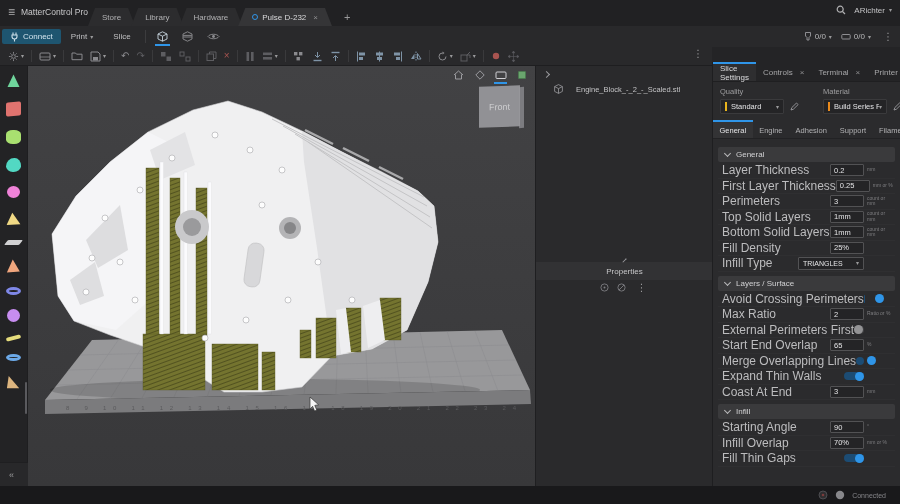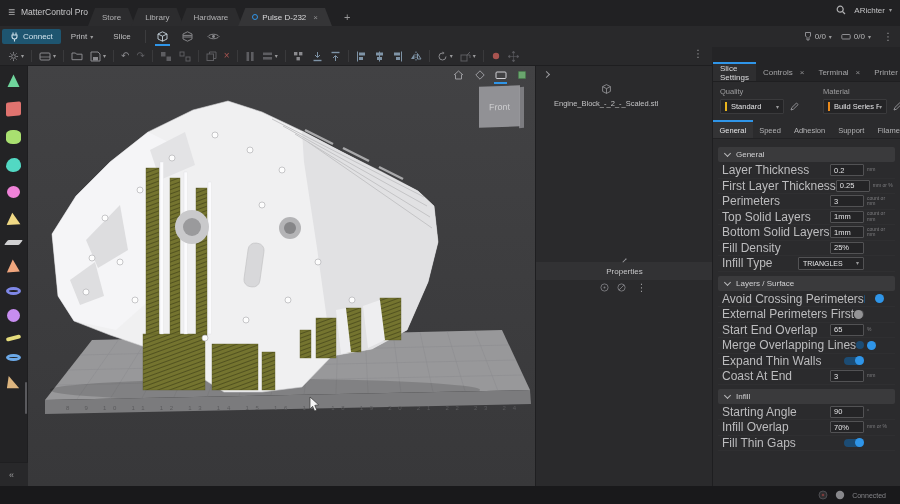--- a/index.html
+++ b/index.html
@@ -72,21 +72,21 @@
   .filament-chip{width:8px;height:8px;background:#6aa56e;border:1px solid #4c7a50;border-radius:1px;}
   .viewcube{position:absolute;left:449px;top:17px;width:47px;height:46px;}
   .vc-face{position:absolute;left:2px;top:3px;width:41px;height:41px;background:#98989c;opacity:.93;transform:skewY(-2deg);display:flex;align-items:center;justify-content:center;color:#d8d8da;font-size:9px;}
   .vc-side{position:absolute;right:0px;top:4px;width:5px;height:41px;background:#7c7c80;transform:skewY(-8deg);}
 
   
   .scenepanel{position:absolute;left:535px;top:66px;width:177px;height:420px;background:#2a2a2c;border-left:1px solid #1f1f21;}
   .sp-chev{position:absolute;left:8px;top:6px;}
   .chev-r{width:5px;height:5px;border-right:1.2px solid #9a9a9e;border-bottom:1.2px solid #9a9a9e;transform:rotate(-45deg);}
   .chev-d{width:5px;height:5px;border-right:1.2px solid #b9b9bb;border-bottom:1.2px solid #b9b9bb;transform:rotate(45deg);margin-top:-2px;}
-  .sp-item{position:absolute;left:18px;top:18px;display:flex;align-items:center;gap:5px;color:#c2c2c4;font-size:7.5px;flex-direction:column;}
+  .sp-item{position:absolute;left:18px;top:18px;display:flex;align-items:center;gap:13px;color:#c2c2c4;font-size:7.5px;}
   .props-bar{position:absolute;left:0;top:196px;width:177px;height:18px;background:#323234;display:flex;align-items:center;padding:0 8px;gap:6px;flex-direction:column;}
   .props-label{color:#c6c6c8;font-size:8px;flex:1;}
   .props-icons{display:flex;align-items:center;gap:8px;color:#7e7e82;}
 
   
   .rightpanel{position:absolute;left:712px;top:62px;width:188px;height:439px;background:#2b2b2d;border-left:1px solid #1e1e20;}
   .rp-tabs{display:flex;align-items:stretch;height:20px;background:#242426;border-bottom:1px solid #1f1f21;}
   .rp-tab{display:flex;align-items:center;gap:4px;padding:0 7px;font-size:8px;color:#a6a6a8;border-top:2px solid transparent;}
   .rp-tab.active{background:#2e2e30;color:#dcdcde;border-top:2px solid #2f95e8;}
   .qm{display:flex;padding:5px 7px 6px 7px;gap:24px;}
@@ -567,21 +567,21 @@
               <path d="M1 8l0.8-2.4L6.5 1l1.6 1.6-4.7 4.6z" fill="none" stroke="#9a9a9e" stroke-width="0.9"></path>
             </svg>
         </div>
       </div>
     </div>
     <div class="subtabs">
       <div class="subtab active">
           <span>General</span>
         </div>
       <div class="subtab">
-          <span>Speed</span>
+          <span>Engine</span>
         </div>
       <div class="subtab">
           <span>Adhesion</span>
         </div>
       <div class="subtab">
           <span>Support</span>
         </div>
       <div class="subtab">
           <span>Filament</span>
         </div>
@@ -632,20 +632,25 @@
         </div>
       </div>
 
       <div class="shead">
         <span class="chev-d"></span>
         <span>Layers / Surface</span>
       </div>
       <div class="srow">
         <span class="slabel">Avoid Crossing Perimeters</span>
         <div class="tg on"></div>
+      </div>
+      <div class="srow">
+        <span class="slabel">Max Ratio</span>
+        <input class="sinput" value="2" style="">
+        <span class="sunit">Ratio or %</span>
       </div>
       <div class="srow">
         <span class="slabel">External Perimeters First</span>
         <div class="tg"></div>
       </div>
       <div class="srow">
         <span class="slabel">Start End Overlap</span>
         <input class="sinput" value="65" style="">
         <span class="sunit">%</span>
       </div>

